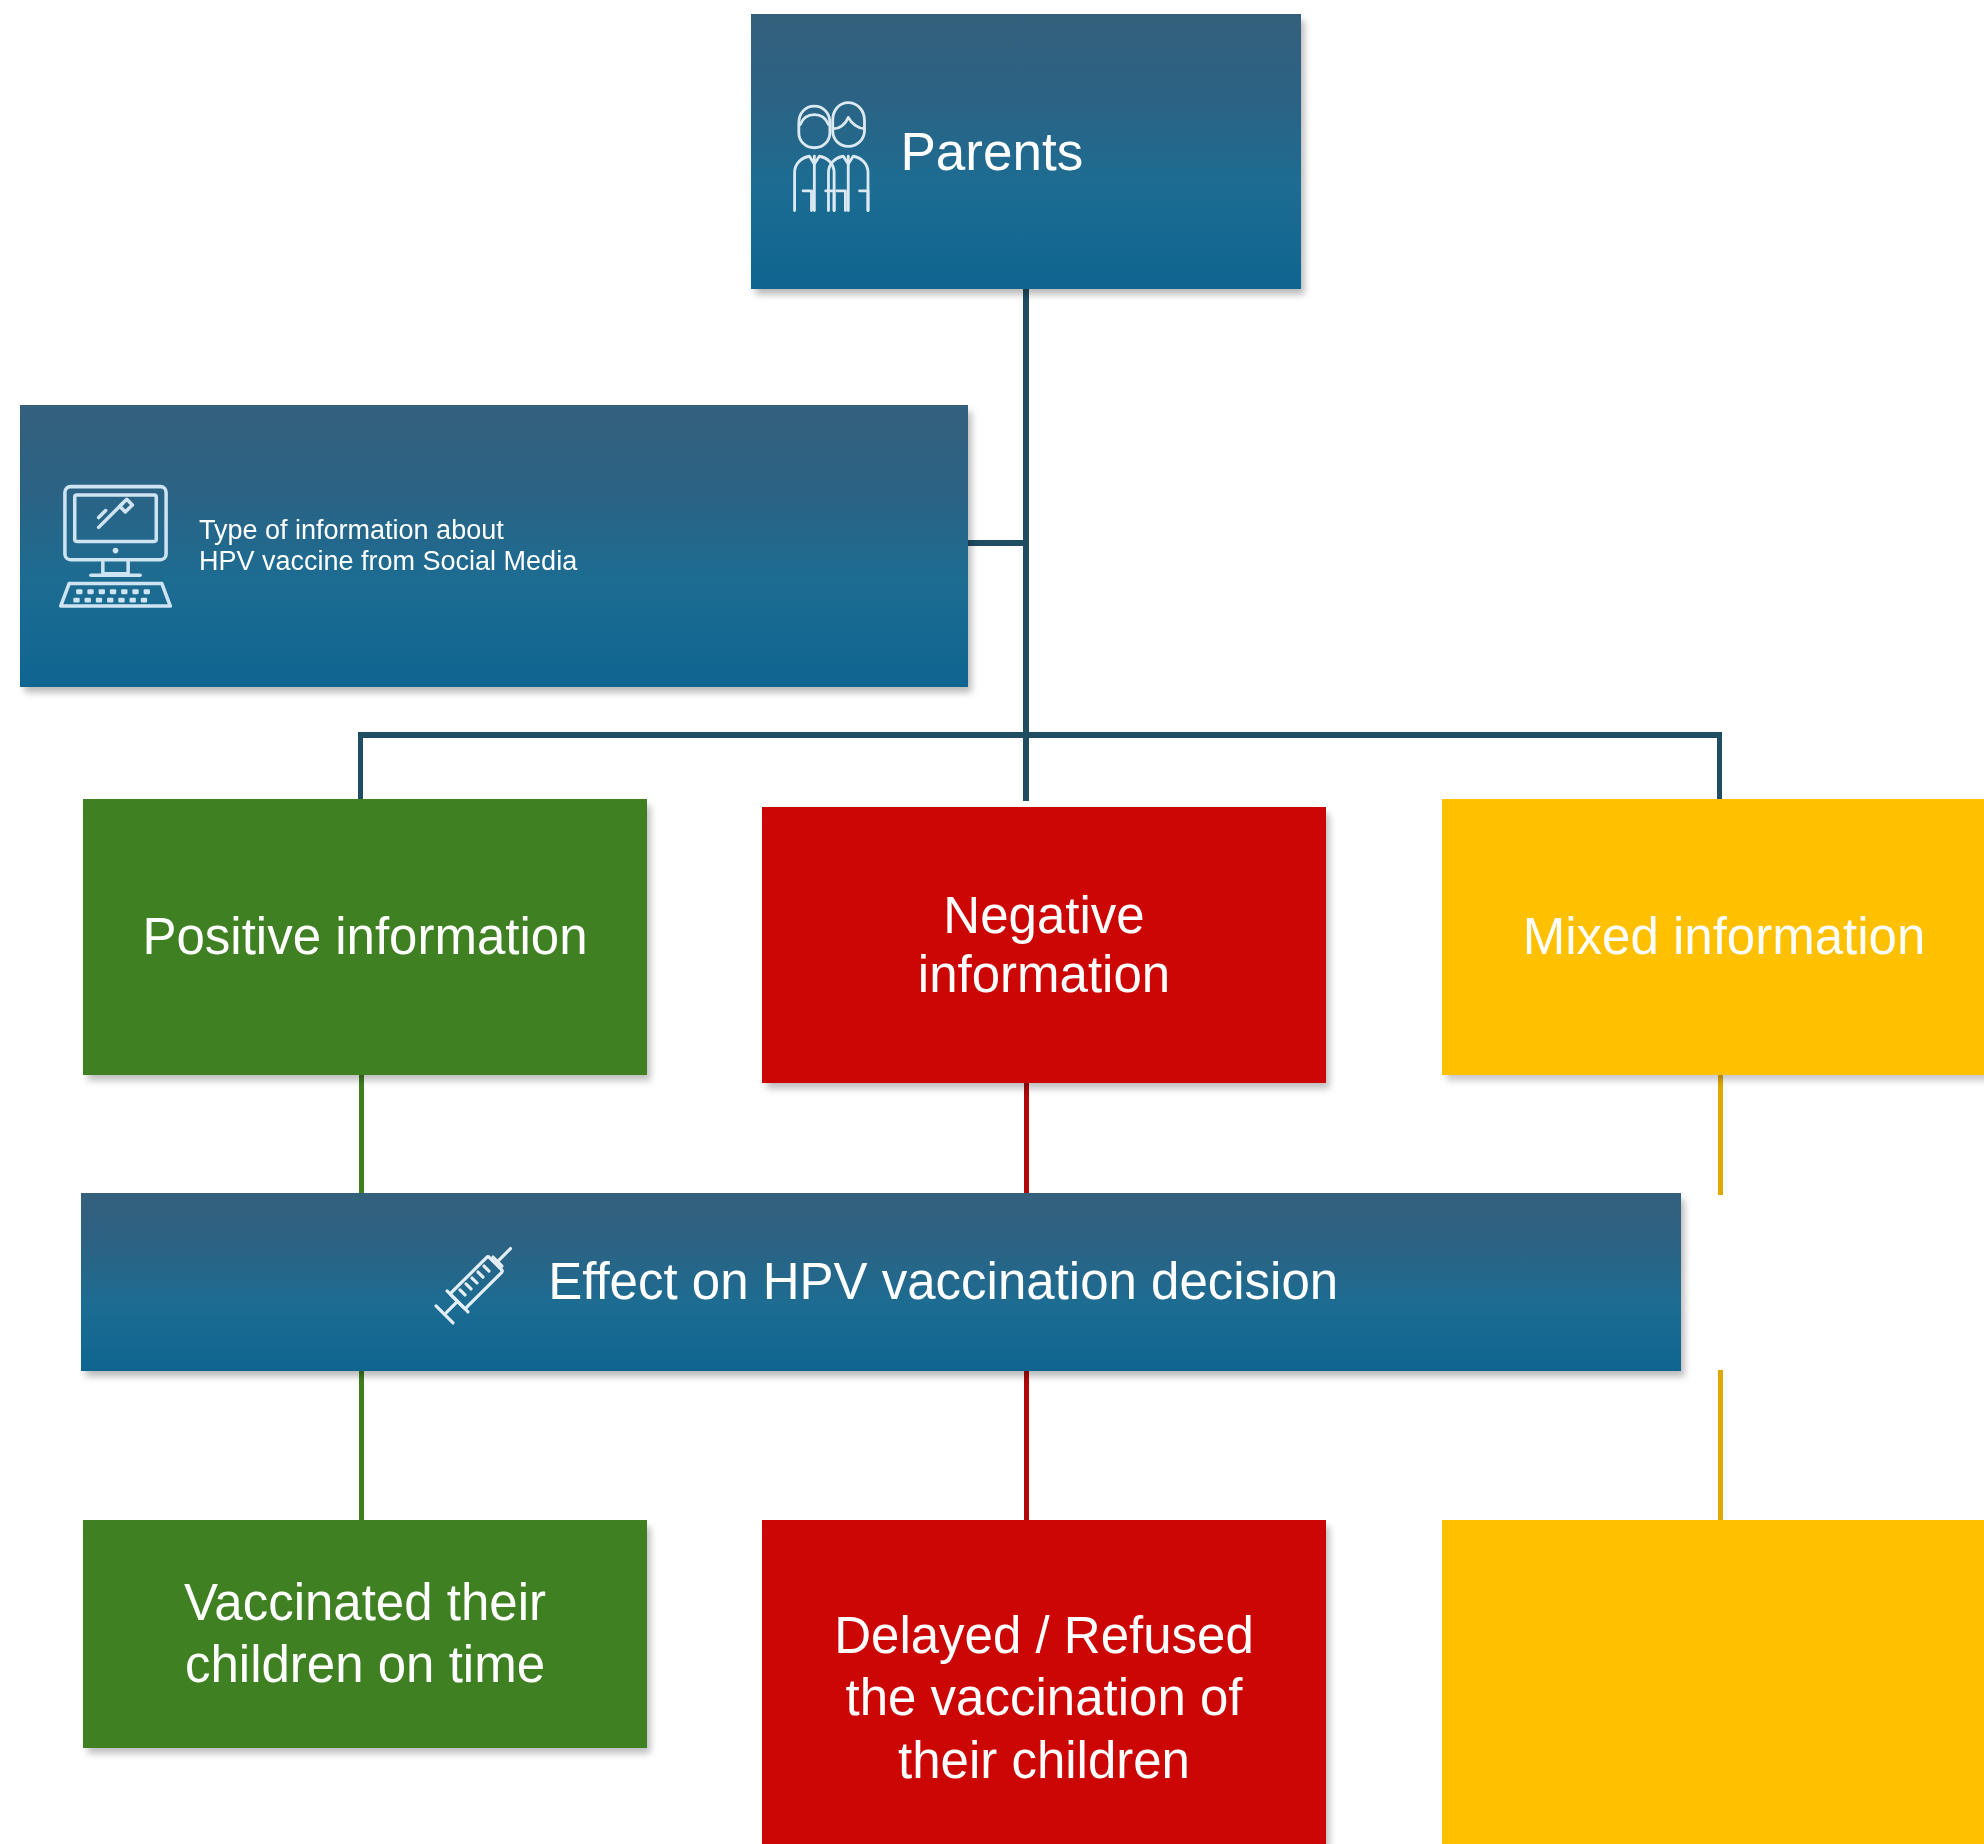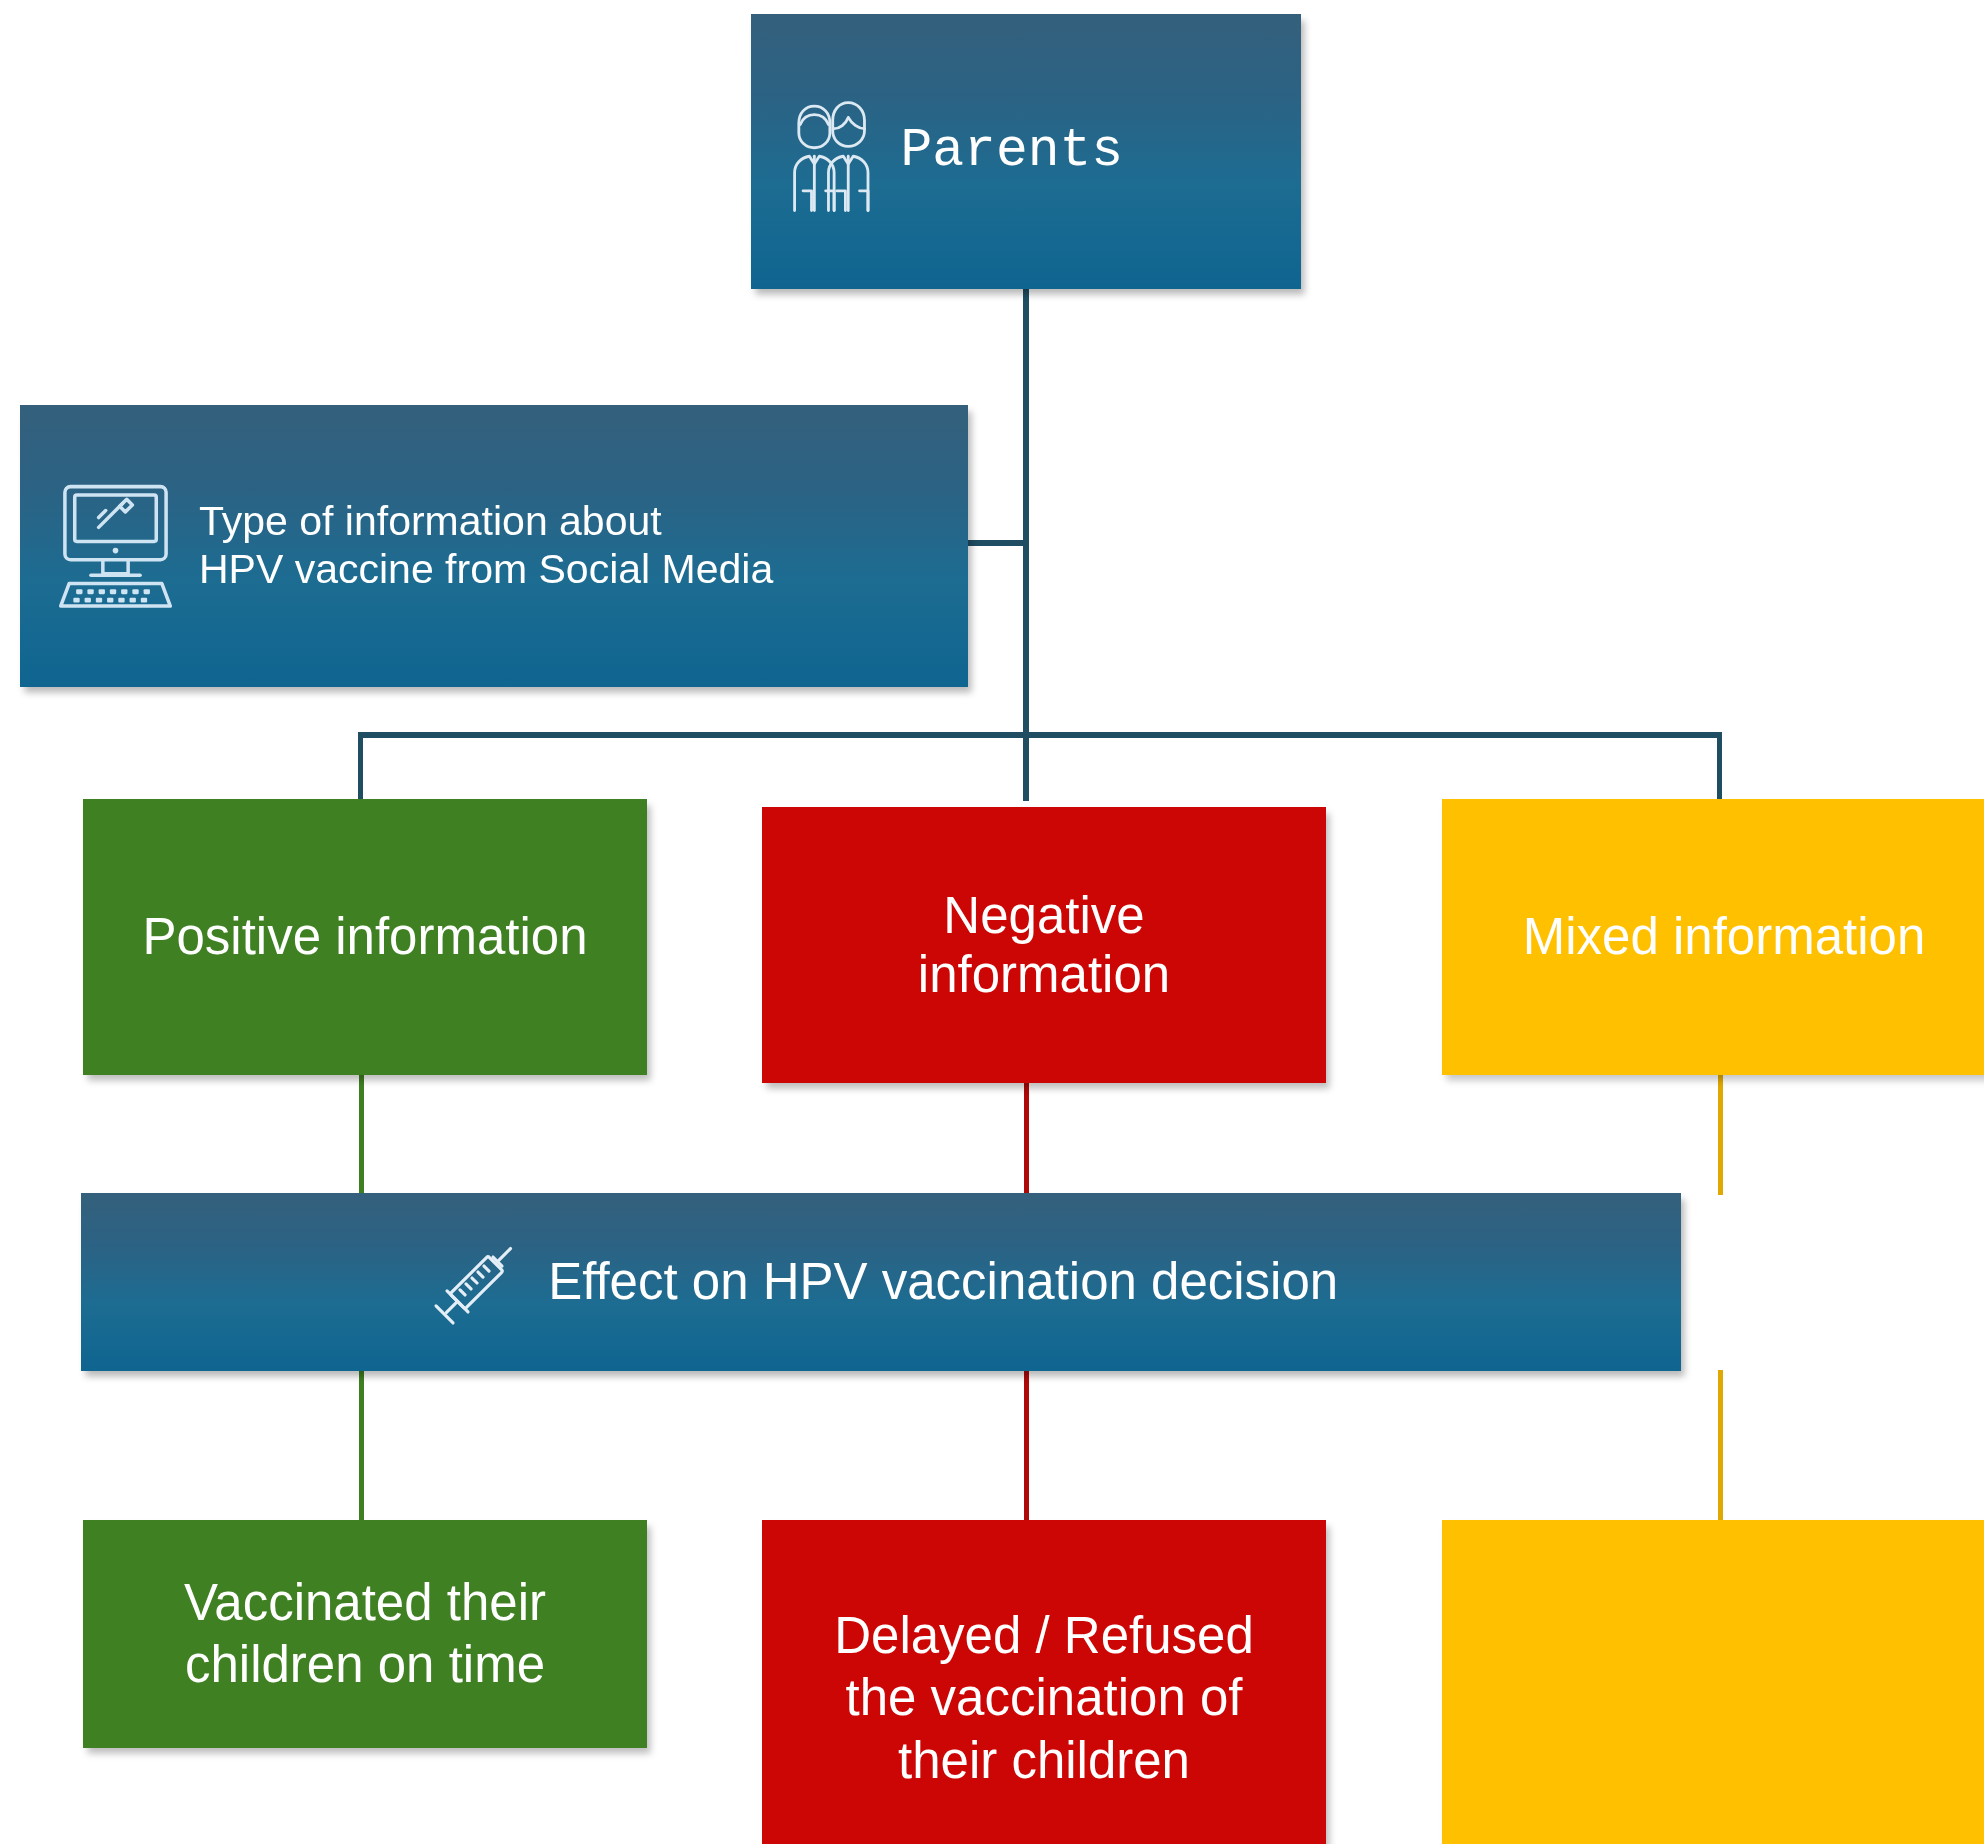--- a/index.html
+++ b/index.html
@@ -22,27 +22,27 @@
     background:linear-gradient(180deg,#34607C 0%,#2C6283 28%,#1D6C92 62%,#0E6590 100%);
     box-shadow:4.2px 5.6px 7px rgba(0,0,0,0.28);
   }
   .green-node{background:#3F8022;box-shadow:4.2px 5.6px 7px rgba(0,0,0,0.26);}
   .red-node{background:#CC0505;box-shadow:4.2px 5.6px 7px rgba(0,0,0,0.26);}
   .yellow-node{background:#FFC000;box-shadow:4.2px 5.6px 7px rgba(0,0,0,0.22);}
 
   .node-label{display:block;line-height:1.16;}
 
   
-  #parents-node{left:751px;top:14px;width:550px;height:275px;padding-left:28px;font-family:Liberation Mono, monospace;}
+  #parents-node{left:751px;top:14px;width:550px;height:275px;padding-left:28px;}
   #parents-node .node-label{font-size:53px;}
   #parents-icon{width:106px;height:120px;flex:0 0 106px;margin-right:15.5px;}
 
   
   #info-type-node{left:20px;top:405px;width:948px;height:282px;padding-left:32px;}
-  #info-type-node .node-label{font-size:41px;}
+  #info-type-node .node-label{font-size:27px;}
   #info-type-icon{width:127px;height:130px;flex:0 0 127px;margin-right:20px;}
 
   
   .cat-node{justify-content:center;text-align:center;}
   #positive-node{left:83px;top:799px;width:564px;height:276px;}
   #negative-node{left:762px;top:799px;width:564px;height:276px;margin-top:8px;}
   #mixed-node{left:1442px;top:799px;width:564px;height:276px;}
   .cat-node .node-label{font-size:51px;}
 
   

